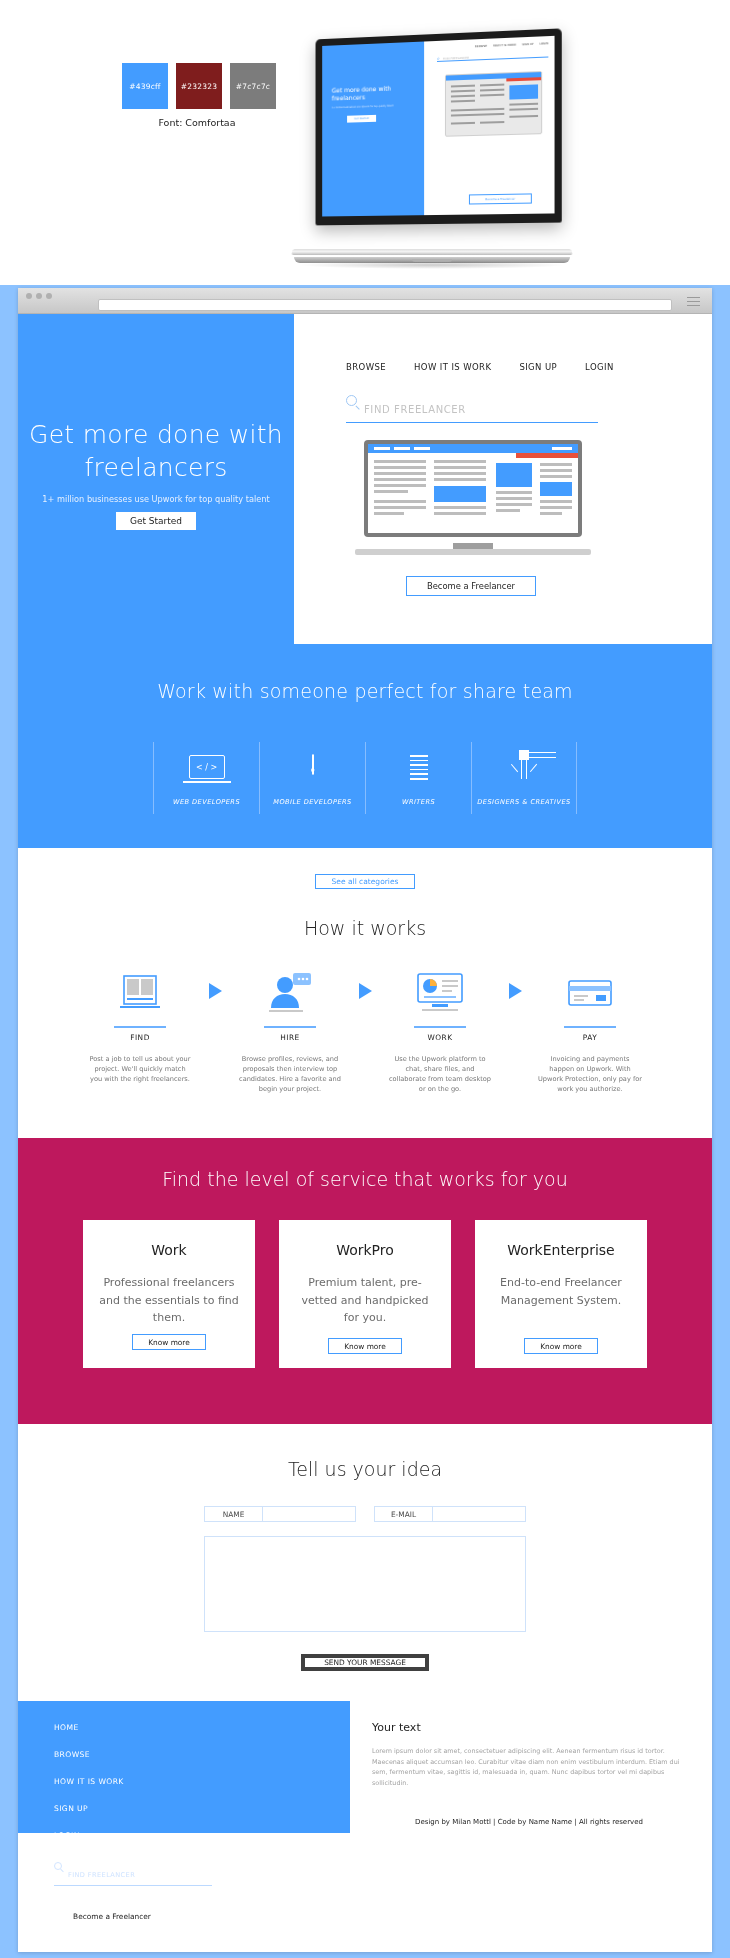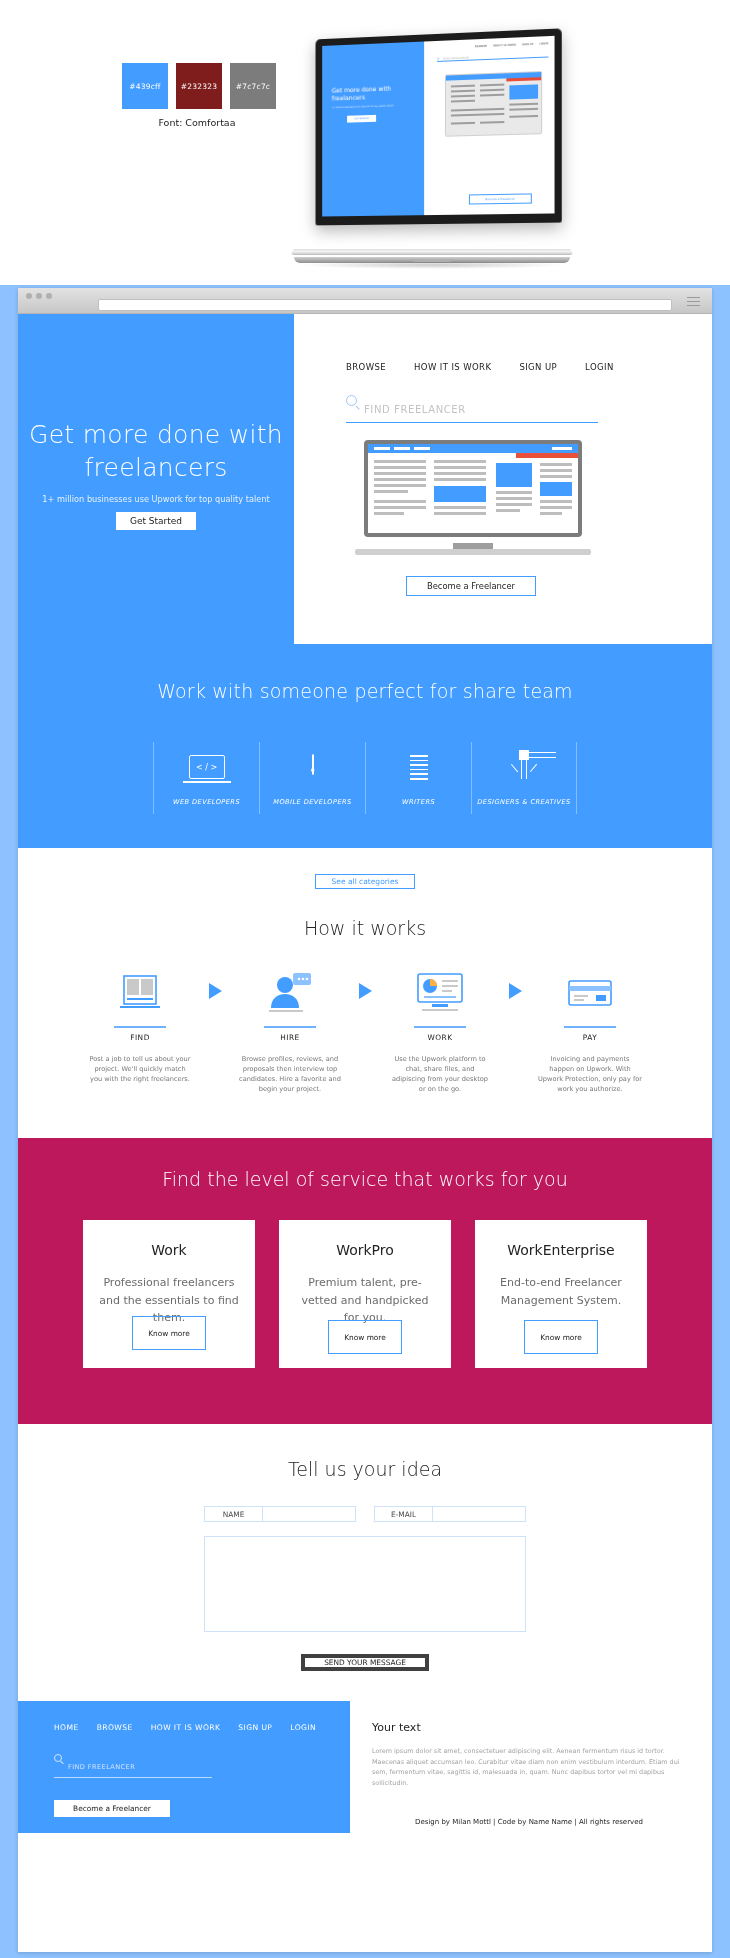--- a/index.html
+++ b/index.html
@@ -143,40 +143,40 @@
              border-top:8px solid transparent; border-bottom:8px solid transparent; }
 
   
   .levels { background:#be185d; padding:30px 0 56px; }
   .levels h2 { text-align:center; color:#fff; font-size:19px; font-weight:300; }
   .cards { display:flex; justify-content:center; gap:24px; margin-top:30px; }
   .card { width:172px; height:148px; background:#fff; text-align:center; padding-top:22px; position:relative; }
   .card h3 { font-size:14px; font-weight:400; color:#232323; }
   .card p { font-size:11px; color:#6c6c6c; line-height:1.55; margin-top:16px; padding:0 14px; }
   .card .btn { position:absolute; left:50%; transform:translateX(-50%); bottom:18px;
-               width:74px; height:34px; border:1px solid #439cff; font-size:7.4px; color:#232323;
+               width:74px; height:16px; border:1px solid #439cff; font-size:7.4px; color:#232323;
                display:flex; align-items:center; justify-content:center; }
   .card.mid .btn { bottom:14px; }
 
   
   .contact { background:#fff; padding:34px 0 30px; }
   .contact h2 { text-align:center; font-size:19px; font-weight:300; color:#232323; }
   .frow { display:flex; justify-content:center; gap:18px; margin-top:26px; }
   .fin { width:152px; height:16px; border:1px solid #cfe2fa; display:flex; }
   .fin .tag { width:58px; border-right:1px solid #cfe2fa; font-size:7.4px; color:#4a4a4a;
               display:flex; align-items:center; justify-content:center; }
   .fin .fld { flex:1; }
   .ftext { width:322px; height:96px; border:1px solid #cfe2fa; margin:14px auto 0; }
   .fsend { width:128px; height:17px; margin:22px auto 0; border:4px solid #404040;
            font-size:7.4px; color:#232323; display:flex; align-items:center; justify-content:center; }
 
   
   .footer { display:flex; height:132px; }
   .f-left { width:332px; background:#439cff; padding:22px 0 0 36px; position:relative; }
-  .f-nav { display:flex; gap:18px; font-size:7.6px; color:#fff; letter-spacing:.4px; }
+  .f-nav { display:flex; gap:18px; font-size:7.6px; color:#fff; letter-spacing:.4px;flex-direction:column; }
   .f-search { margin-top:22px; width:158px; border-bottom:1px solid #bcd9ff; padding-left:14px;
               position:relative; padding-bottom:4px; }
   .f-search .mag { position:absolute; left:0; top:0px; width:8px; height:8px;
                    border:1px solid #d2e5ff; border-radius:50%; }
   .f-search .mag:after { content:""; position:absolute; right:-3px; bottom:-2px; width:4px;
                          height:1px; background:#d2e5ff; transform:rotate(45deg); }
   .f-search span { font-size:6.6px; color:#cfe3ff; letter-spacing:.4px; }
   .f-btn { margin-top:22px; width:116px; height:17px; border:1px solid #fff; background:#fff;
            color:#232323; font-size:7.4px; display:flex; align-items:center; justify-content:center; }
   .f-right { flex:1; background:#fff; padding:20px 26px 0 22px; }
@@ -428,21 +428,21 @@
                 <rect x="28" y="8" width="16" height="2" fill="#c9c9c9"></rect>
                 <rect x="28" y="13" width="16" height="2" fill="#c9c9c9"></rect>
                 <rect x="28" y="18" width="10" height="2" fill="#c9c9c9"></rect>
                 <rect x="10" y="24" width="32" height="2" fill="#8cc2ff"></rect>
                 <rect x="18" y="32" width="16" height="3" fill="#439cff"></rect>
                 <rect x="8" y="37" width="36" height="2" fill="#c9c9c9"></rect>
               </svg>
             </div>
             <div class="uline"></div>
             <div class="name">WORK</div>
-            <div class="desc">Use the Upwork platform to chat, share files, and adipiscing from your desktop or on the go.</div>
+            <div class="desc">Use the Upwork platform to chat, share files, and collaborate from team desktop or on the go.</div>
           </div>
 
           <div class="arrow">
               <b></b>
             </div>
 
           <div class="step">
             <div class="art">
               <svg width="48" height="34" viewBox="0 0 48 34">
                 <rect x="3" y="5" width="42" height="24" rx="2" fill="none" stroke="#439cff" stroke-width="1.6"></rect>

